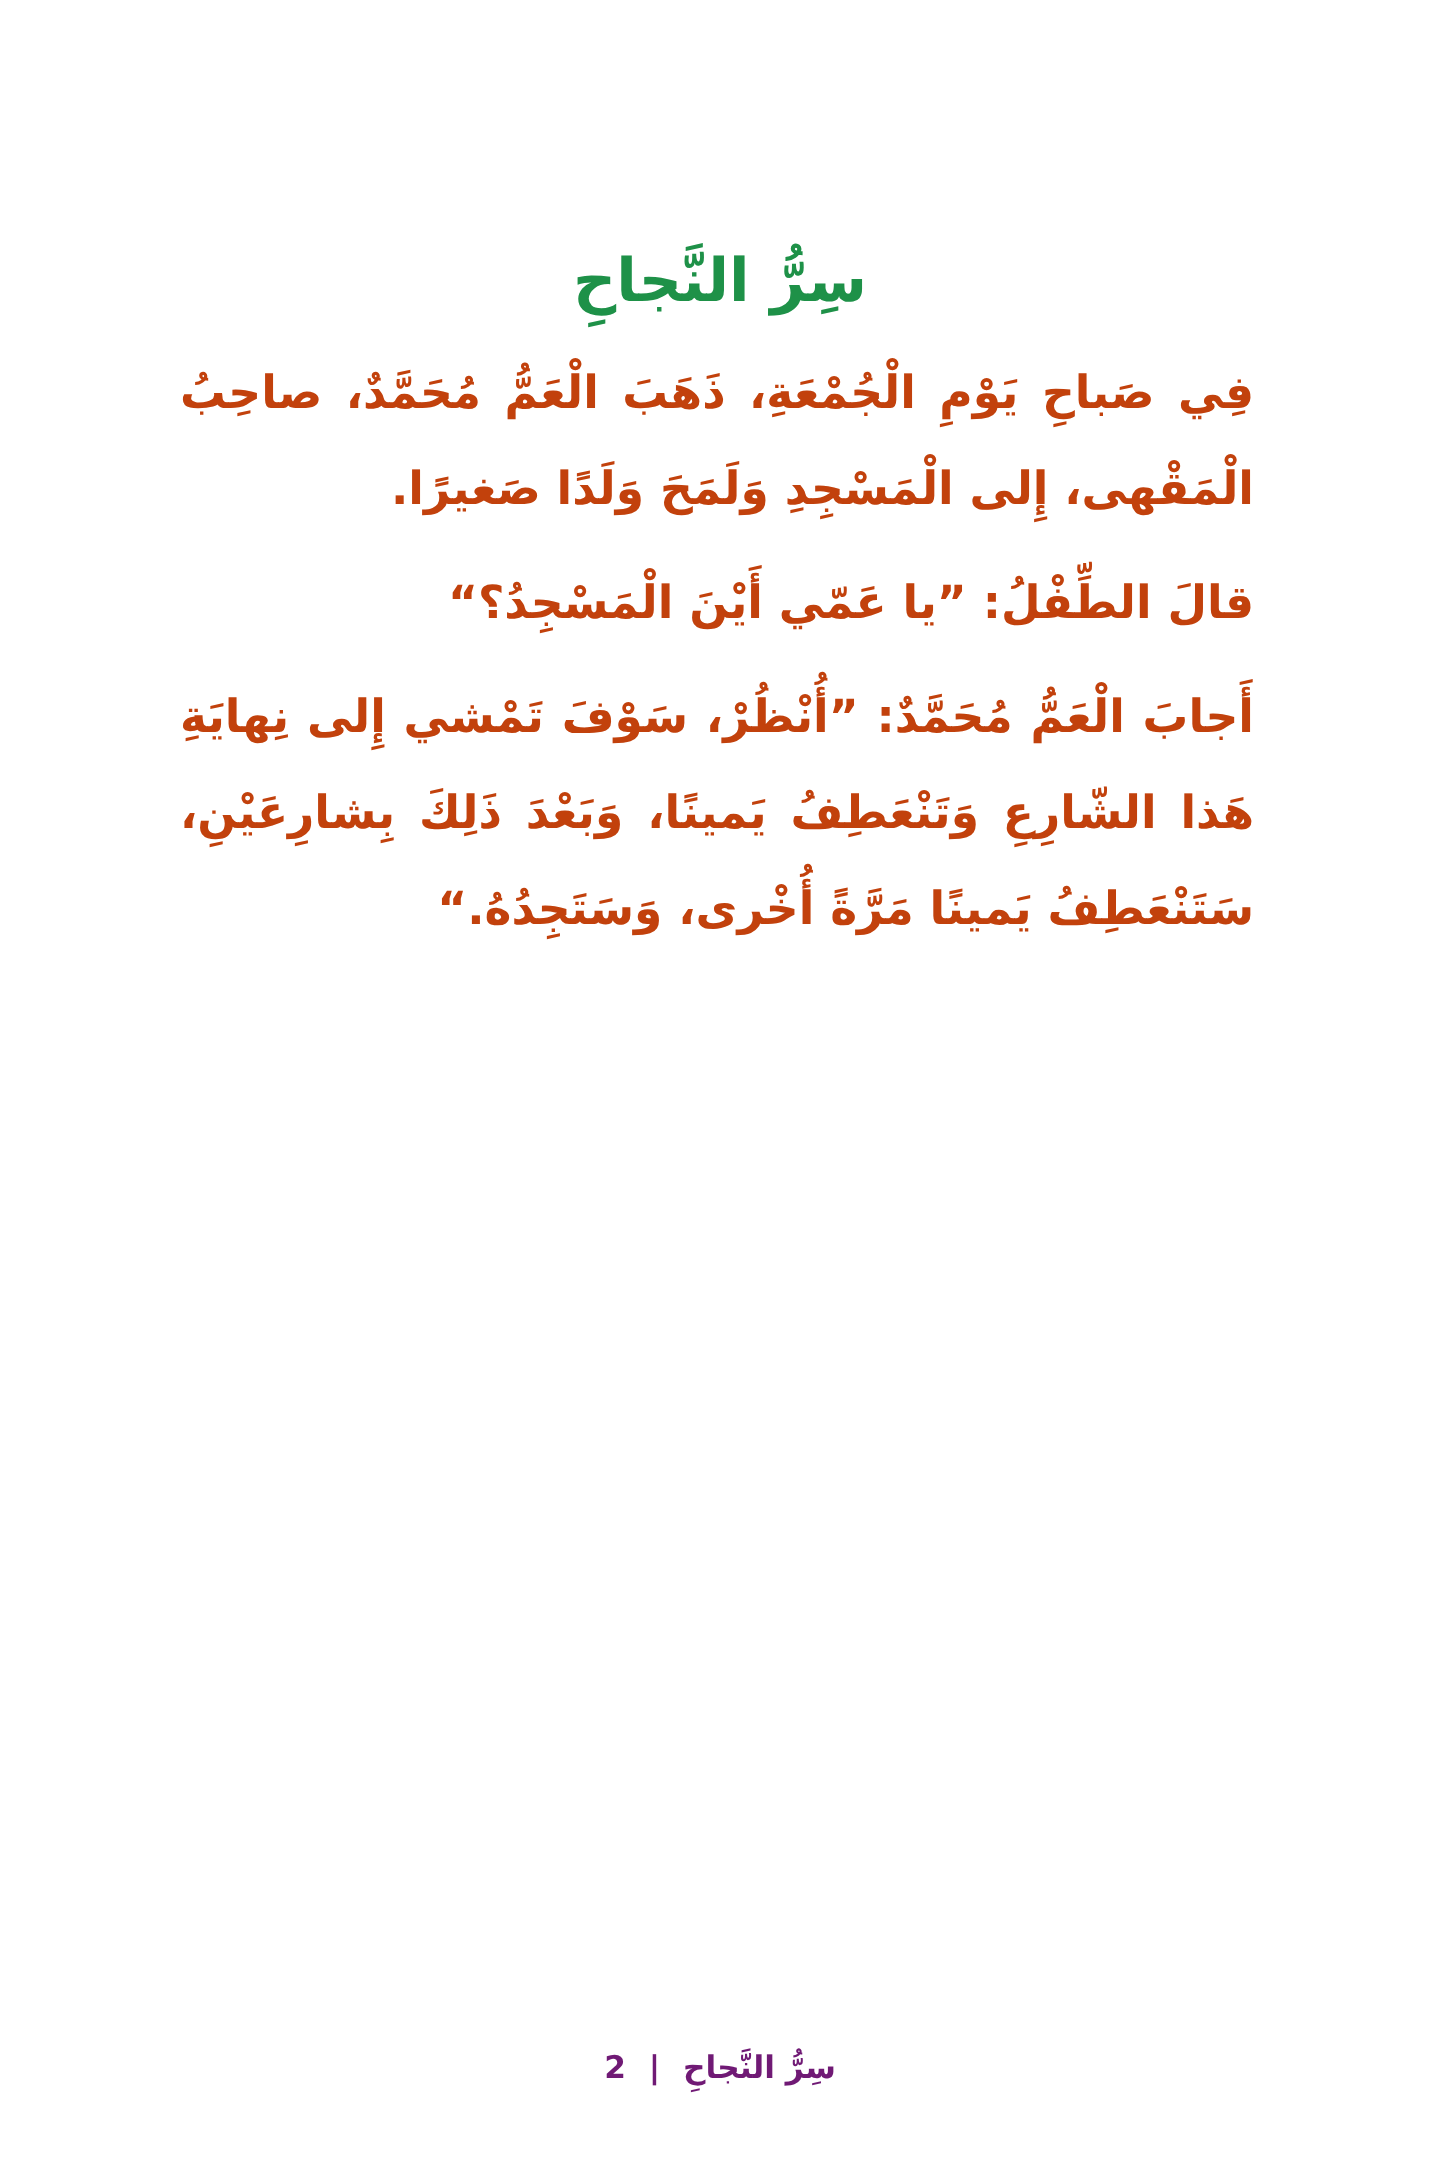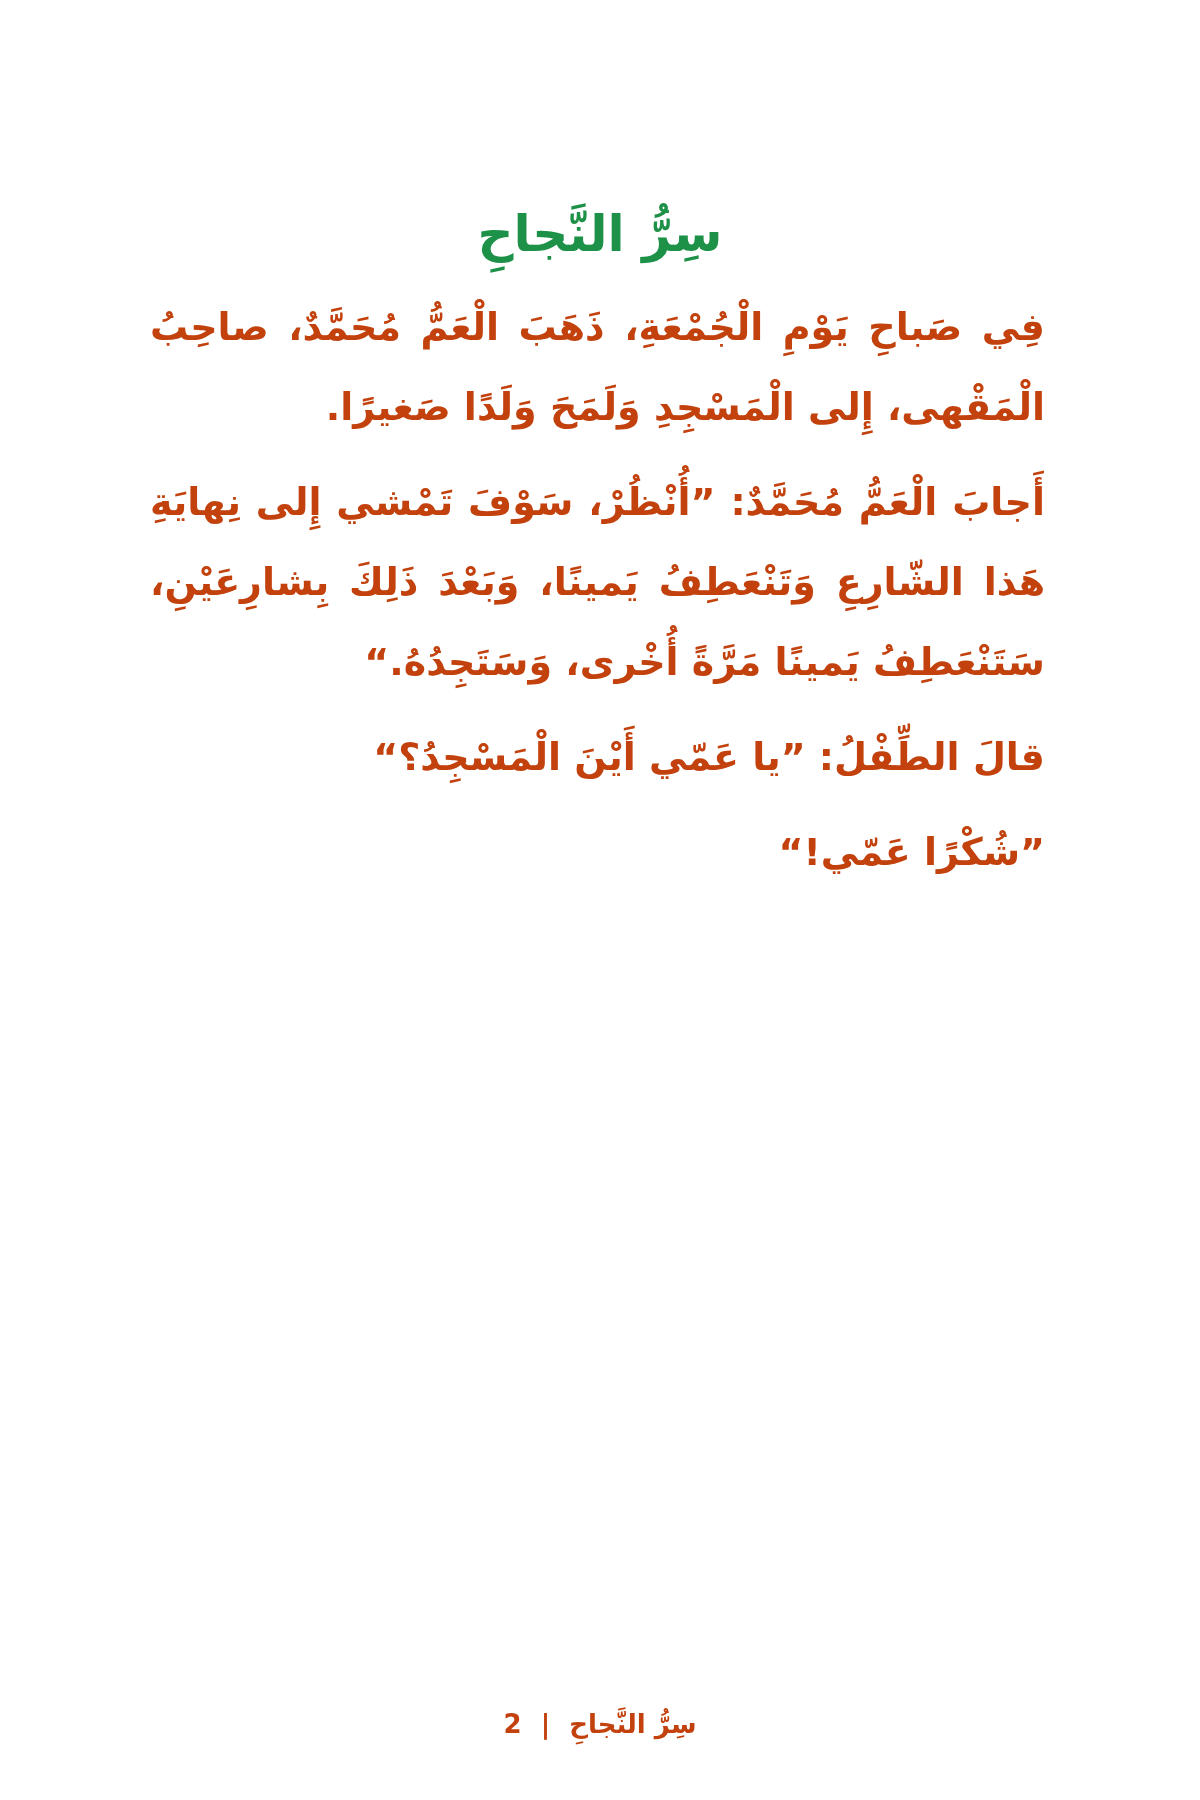--- a/index.html
+++ b/index.html
@@ -52,43 +52,42 @@
     }
     .footer {
       position: absolute;
       top: 1658px;
       left: 0;
       width: 1200px;
       text-align: center;
       font-size: 26px;
       font-weight: bold;
       line-height: 44px;
-      color: #c2410c;
+      color: #701a75;
       direction: rtl;
     }
     .footer .sep {
       display: inline-block;
       margin: 0 10px;
     }
     .footer .page-num {
       display: inline-block;
     }
   </style>
 </head>
 <body>
 
 <div class="page">
 
   <h1 class="title">سِرُّ النَّجاحِ</h1>
 
   <div class="story">
     <p class="para">فِي صَباحِ يَوْمِ الْجُمْعَةِ، ذَهَبَ الْعَمُّ مُحَمَّدٌ، صاحِبُ الْمَقْهى، إِلى الْمَسْجِدِ وَلَمَحَ وَلَدًا صَغيرًا.</p>
+    <p class="para">قالَ الطِّفْلُ: ”يا عَمّي أَيْنَ الْمَسْجِدُ؟“</p>
     <p class="para">أَجابَ الْعَمُّ مُحَمَّدٌ: ”أُنْظُرْ، سَوْفَ تَمْشي إِلى نِهايَةِ هَذا الشّارِعِ وَتَنْعَطِفُ يَمينًا، وَبَعْدَ ذَلِكَ بِشارِعَيْنِ، سَتَنْعَطِفُ يَمينًا مَرَّةً أُخْرى، وَسَتَجِدُهُ.“</p>
-    <p class="para">قالَ الطِّفْلُ: ”يا عَمّي أَيْنَ الْمَسْجِدُ؟“</p>
-    <p class="para">”شُكْرًا عَمّي!“</p>
   </div>
 
   <div class="footer">
     <span>سِرُّ النَّجاحِ</span>
     <span class="sep">|</span>
     <span class="page-num">2</span>
   </div>
 
 </div>
 

